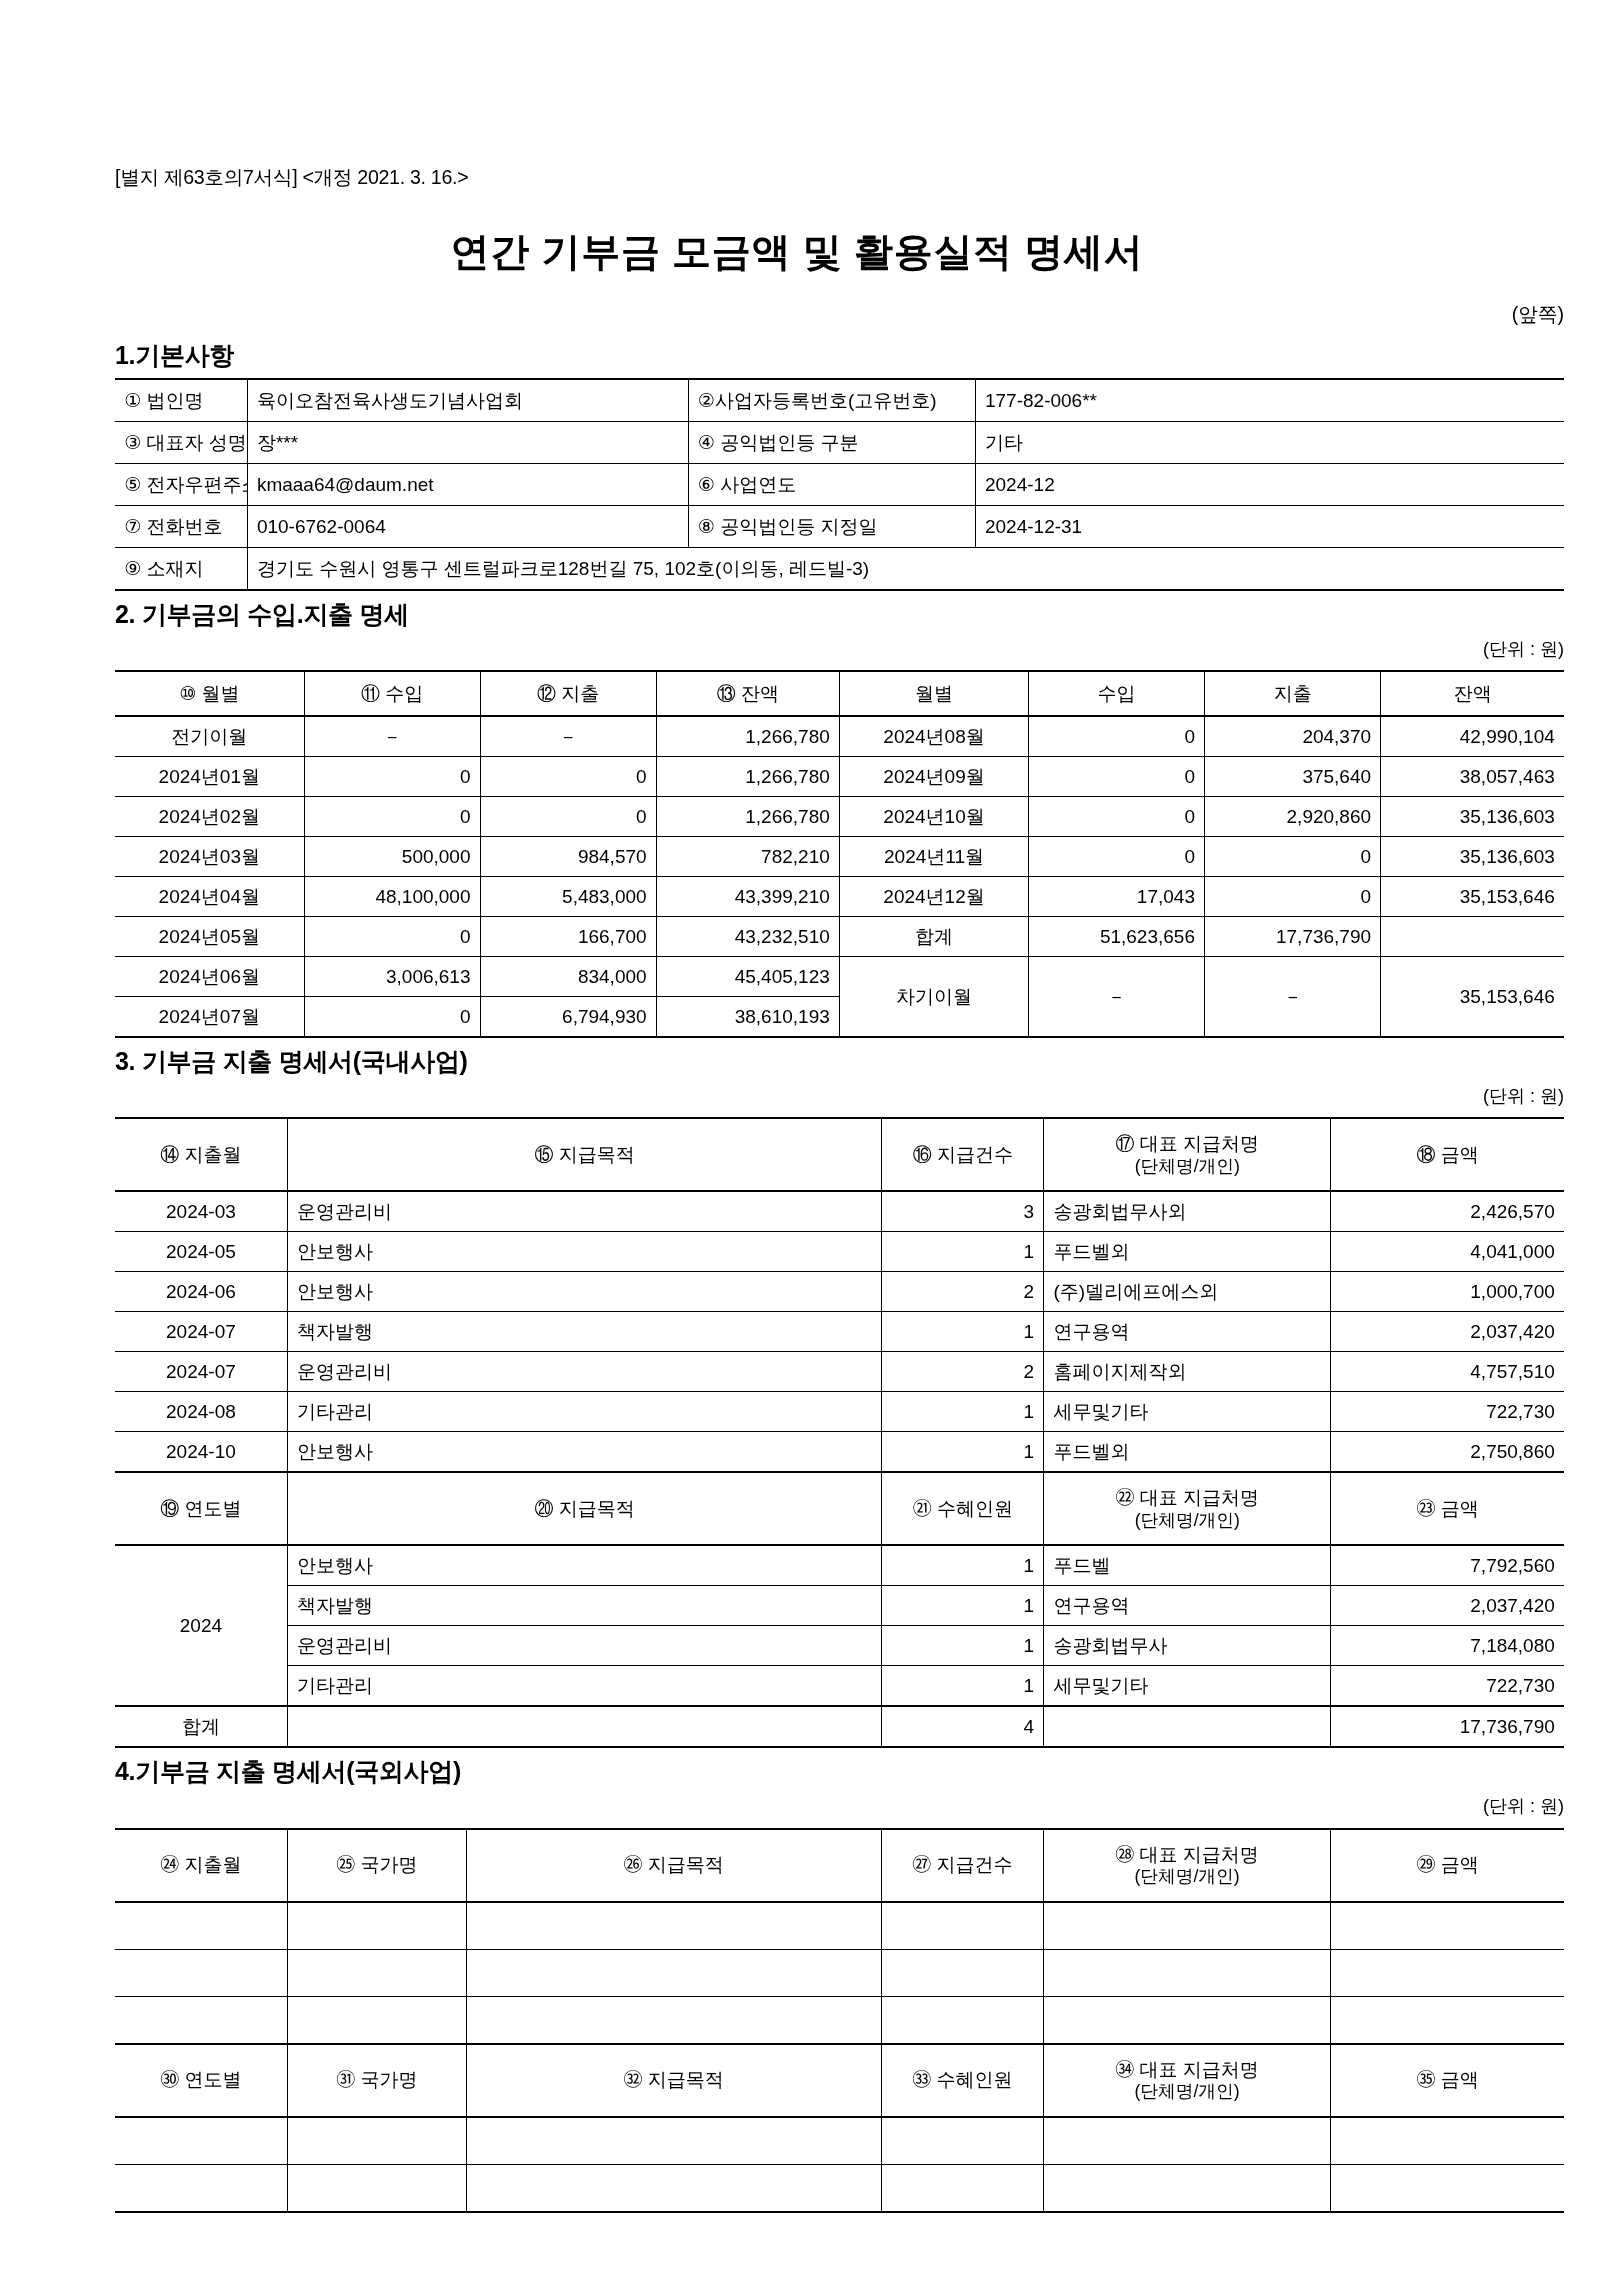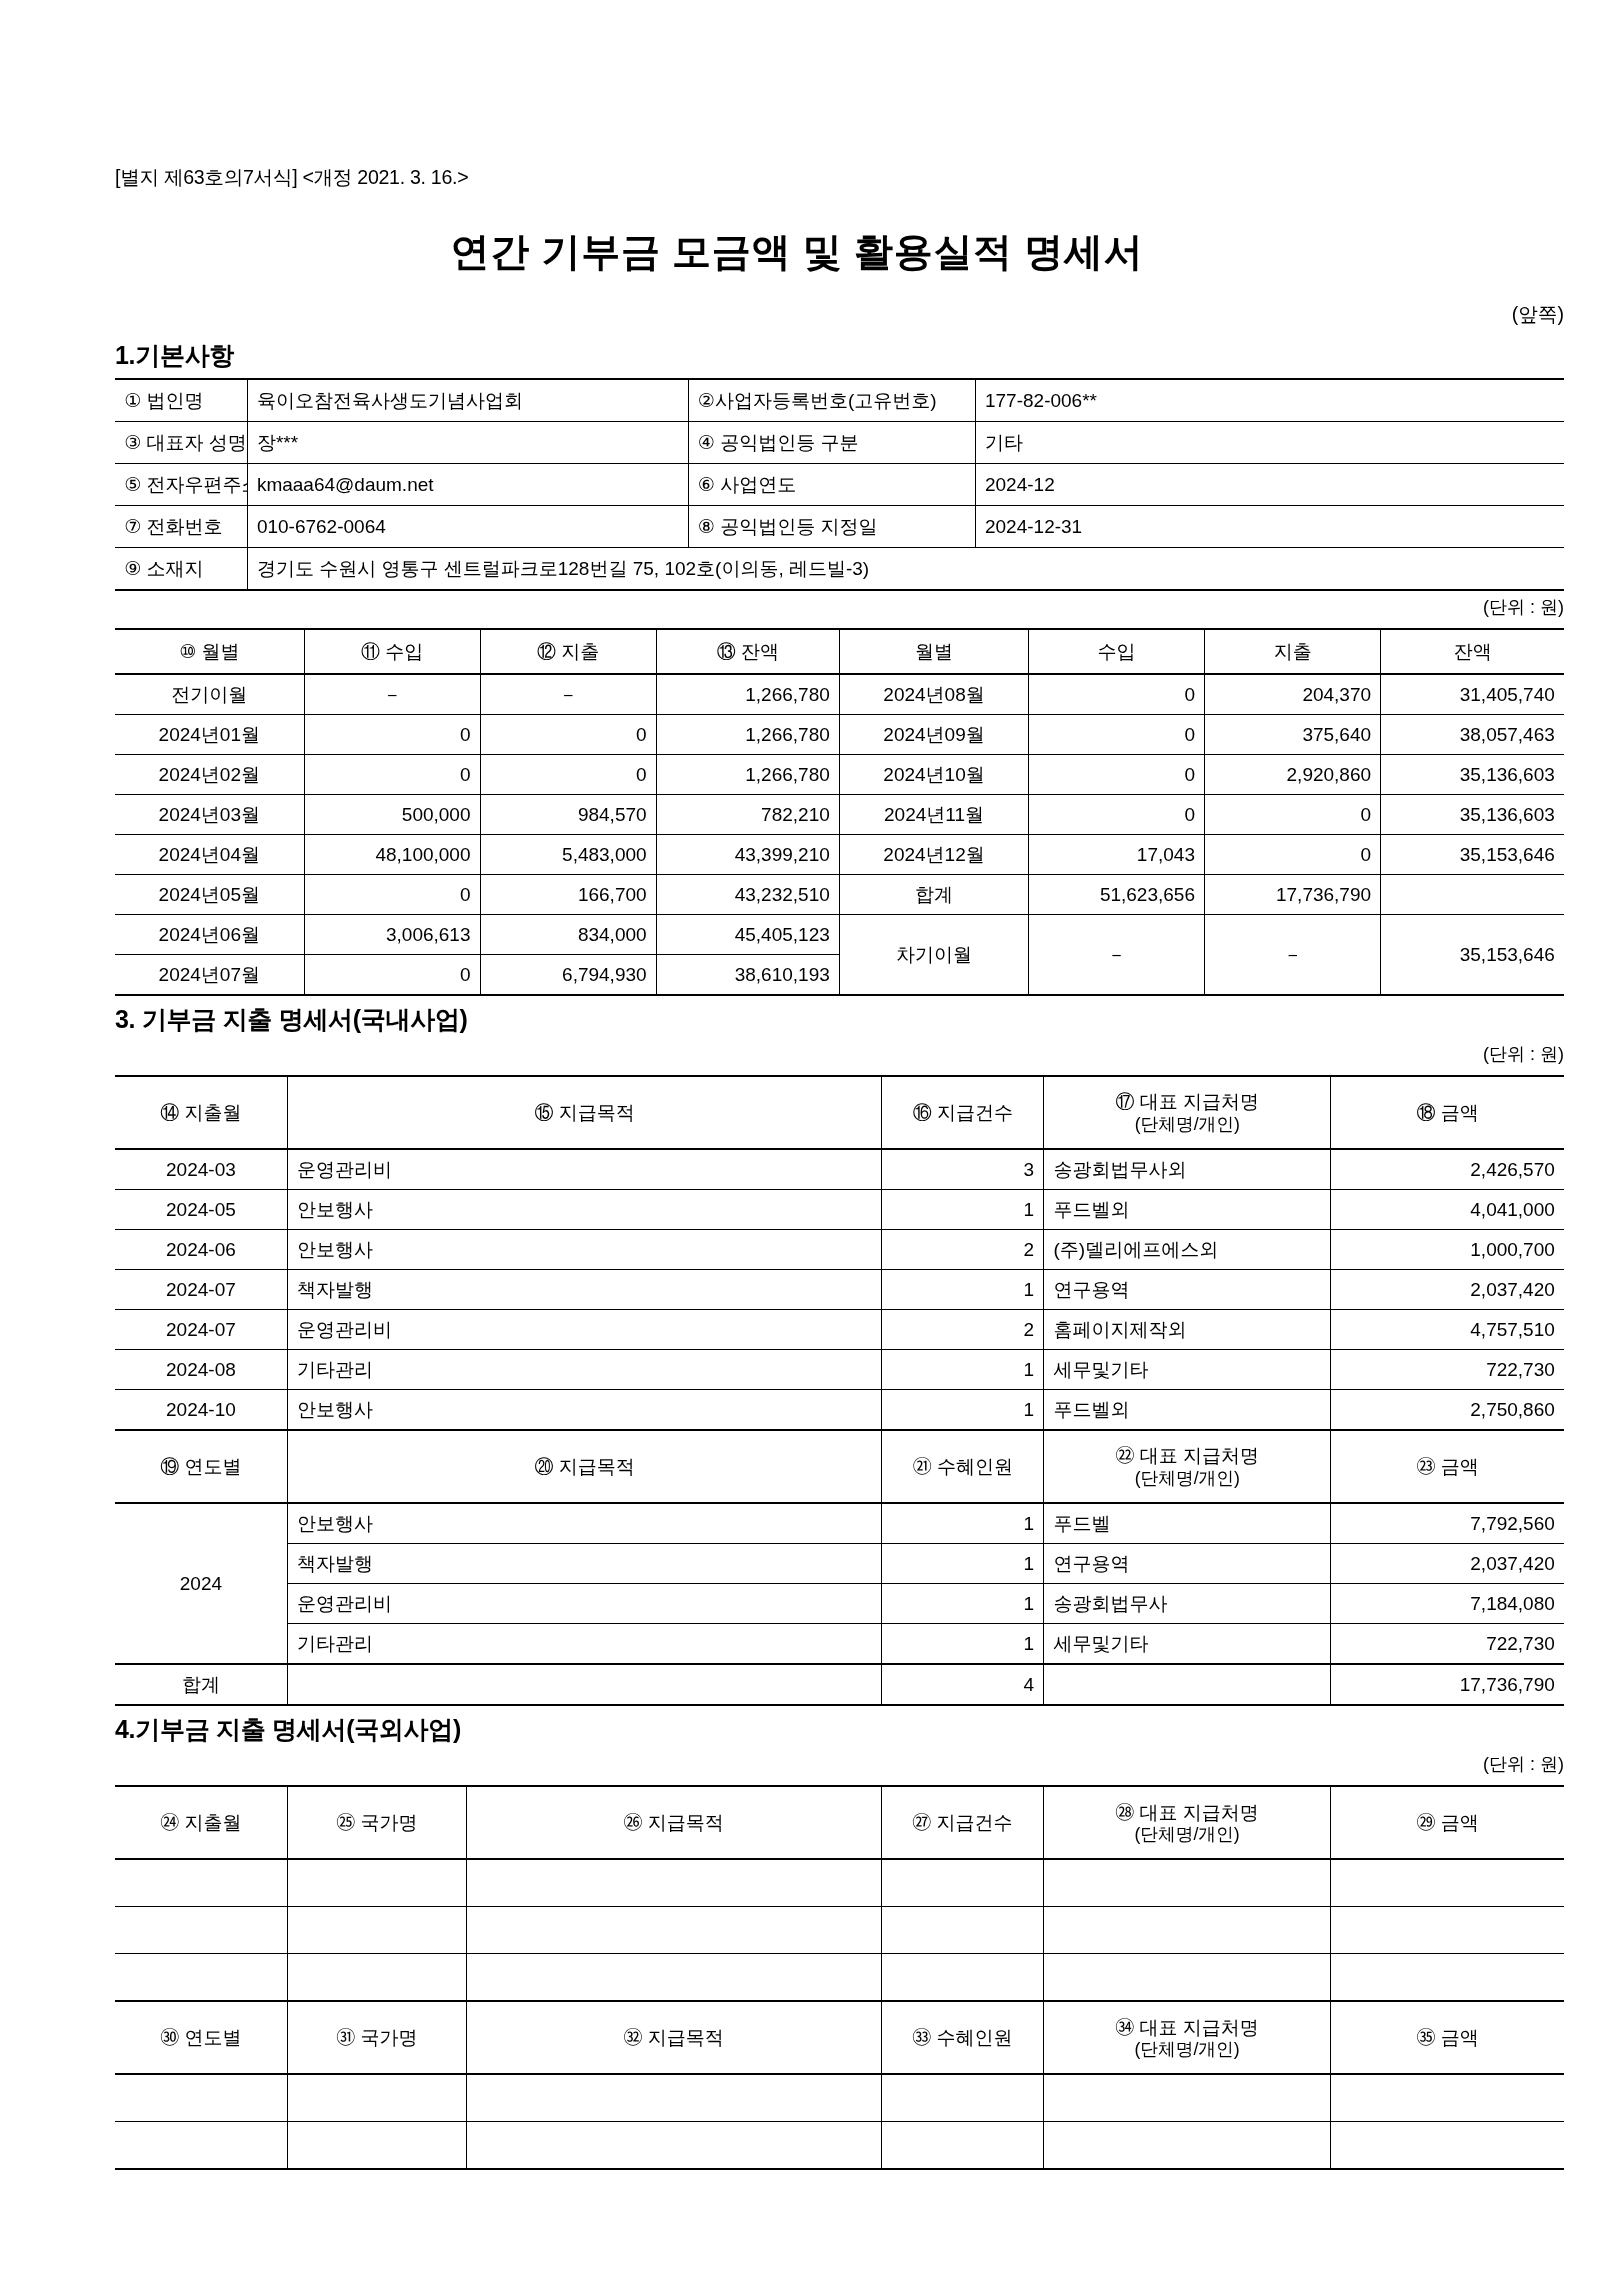--- a/index.html
+++ b/index.html
@@ -148,20 +148,21 @@
         <td class="lbl">⑧ 공익법인등 지정일</td>
         <td>2024-12-31</td>
       </tr>
       <tr>
         <td class="lbl">⑨ 소재지</td>
         <td colspan="3">경기도 수원시 영통구 센트럴파크로128번길 75, 102호(이의동, 레드빌-3)</td>
       </tr>
     </tbody>
   </table>
 
+  <div class="sec-title">2. 기부금의 수입.지출 명세</div>
   <div class="unit-note">(단위 : 원)</div>
   <table class="tbl-flow">
     <colgroup>
       <col style="width:160px">
         <col style="width:149px">
         <col style="width:149px">
         <col style="width:155px">
       <col style="width:160px">
         <col style="width:149px">
         <col style="width:149px">
@@ -181,21 +182,21 @@
     </thead>
     <tbody>
       <tr>
         <td class="c">전기이월</td>
         <td class="dash">－</td>
         <td class="dash">－</td>
         <td>1,266,780</td>
         <td class="c">2024년08월</td>
         <td>0</td>
         <td>204,370</td>
-        <td>31,405,740</td>
+        <td>42,990,104</td>
       </tr>
       <tr>
         <td class="c">2024년01월</td>
         <td>0</td>
         <td>0</td>
         <td>1,266,780</td>
         <td class="c">2024년09월</td>
         <td>0</td>
         <td>375,640</td>
         <td>38,057,463</td>

